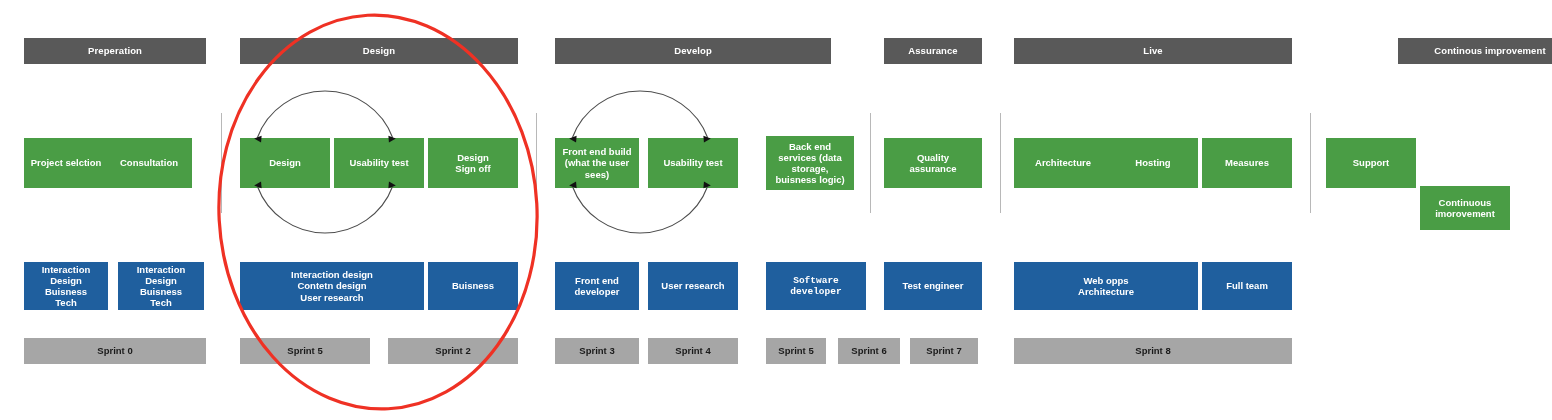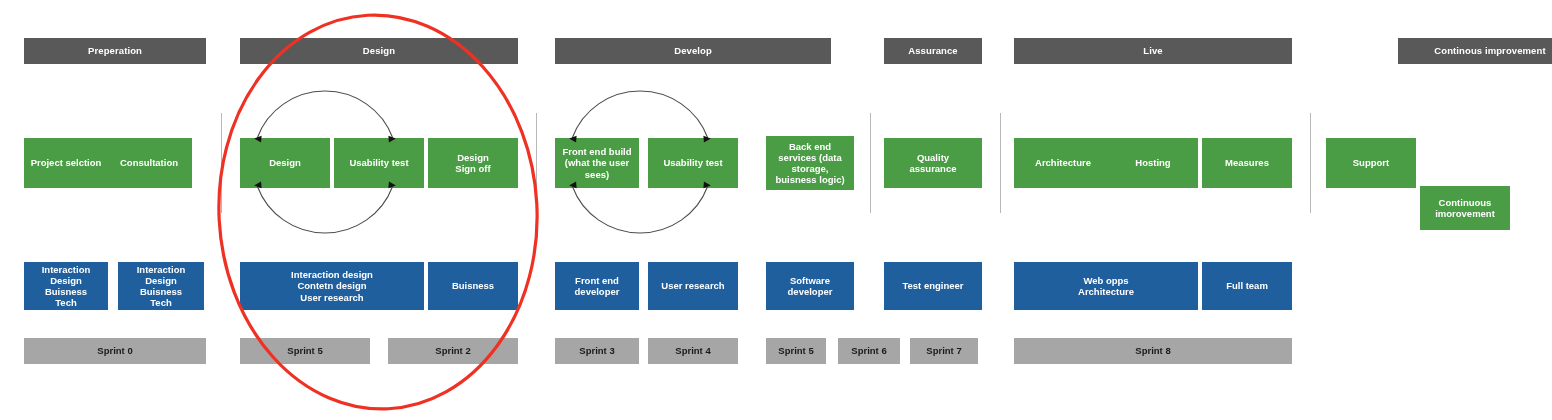--- a/index.html
+++ b/index.html
@@ -153,21 +153,21 @@
 Design
 Buisness
 Tech</div>
       <div class="box role" style="left: 240px; top: 262px; width: 184px; height: 48px;">Interaction design
 Contetn design
 User research</div>
       <div class="box role" style="left: 428px; top: 262px; width: 90px; height: 48px;">Buisness</div>
       <div class="box role" style="left: 555px; top: 262px; width: 84px; height: 48px;">Front end
 developer</div>
       <div class="box role" style="left: 648px; top: 262px; width: 90px; height: 48px;">User research</div>
-      <div class="box role" style="left: 766px; top: 262px; width: 88px; height: 48px;">Software
+      <div class="box role" style="left: 766px; top: 262px; width: 100px; height: 48px; font-family: Liberation Mono, monospace;">Software
 developer</div>
       <div class="box role" style="left: 884px; top: 262px; width: 98px; height: 48px;">Test engineer</div>
       <div class="box role" style="left: 1014px; top: 262px; width: 184px; height: 48px;">Web opps
 Architecture</div>
       <div class="box role" style="left: 1202px; top: 262px; width: 90px; height: 48px; text-align: right;">Full team</div>
     </div>
 
   <div id="sprints">
       <div class="box sprint" style="left: 24px; top: 338px; width: 182px; height: 26px;">Sprint 0</div>
       <div class="box sprint" style="left: 240px; top: 338px; width: 130px; height: 26px;">Sprint 5</div>

